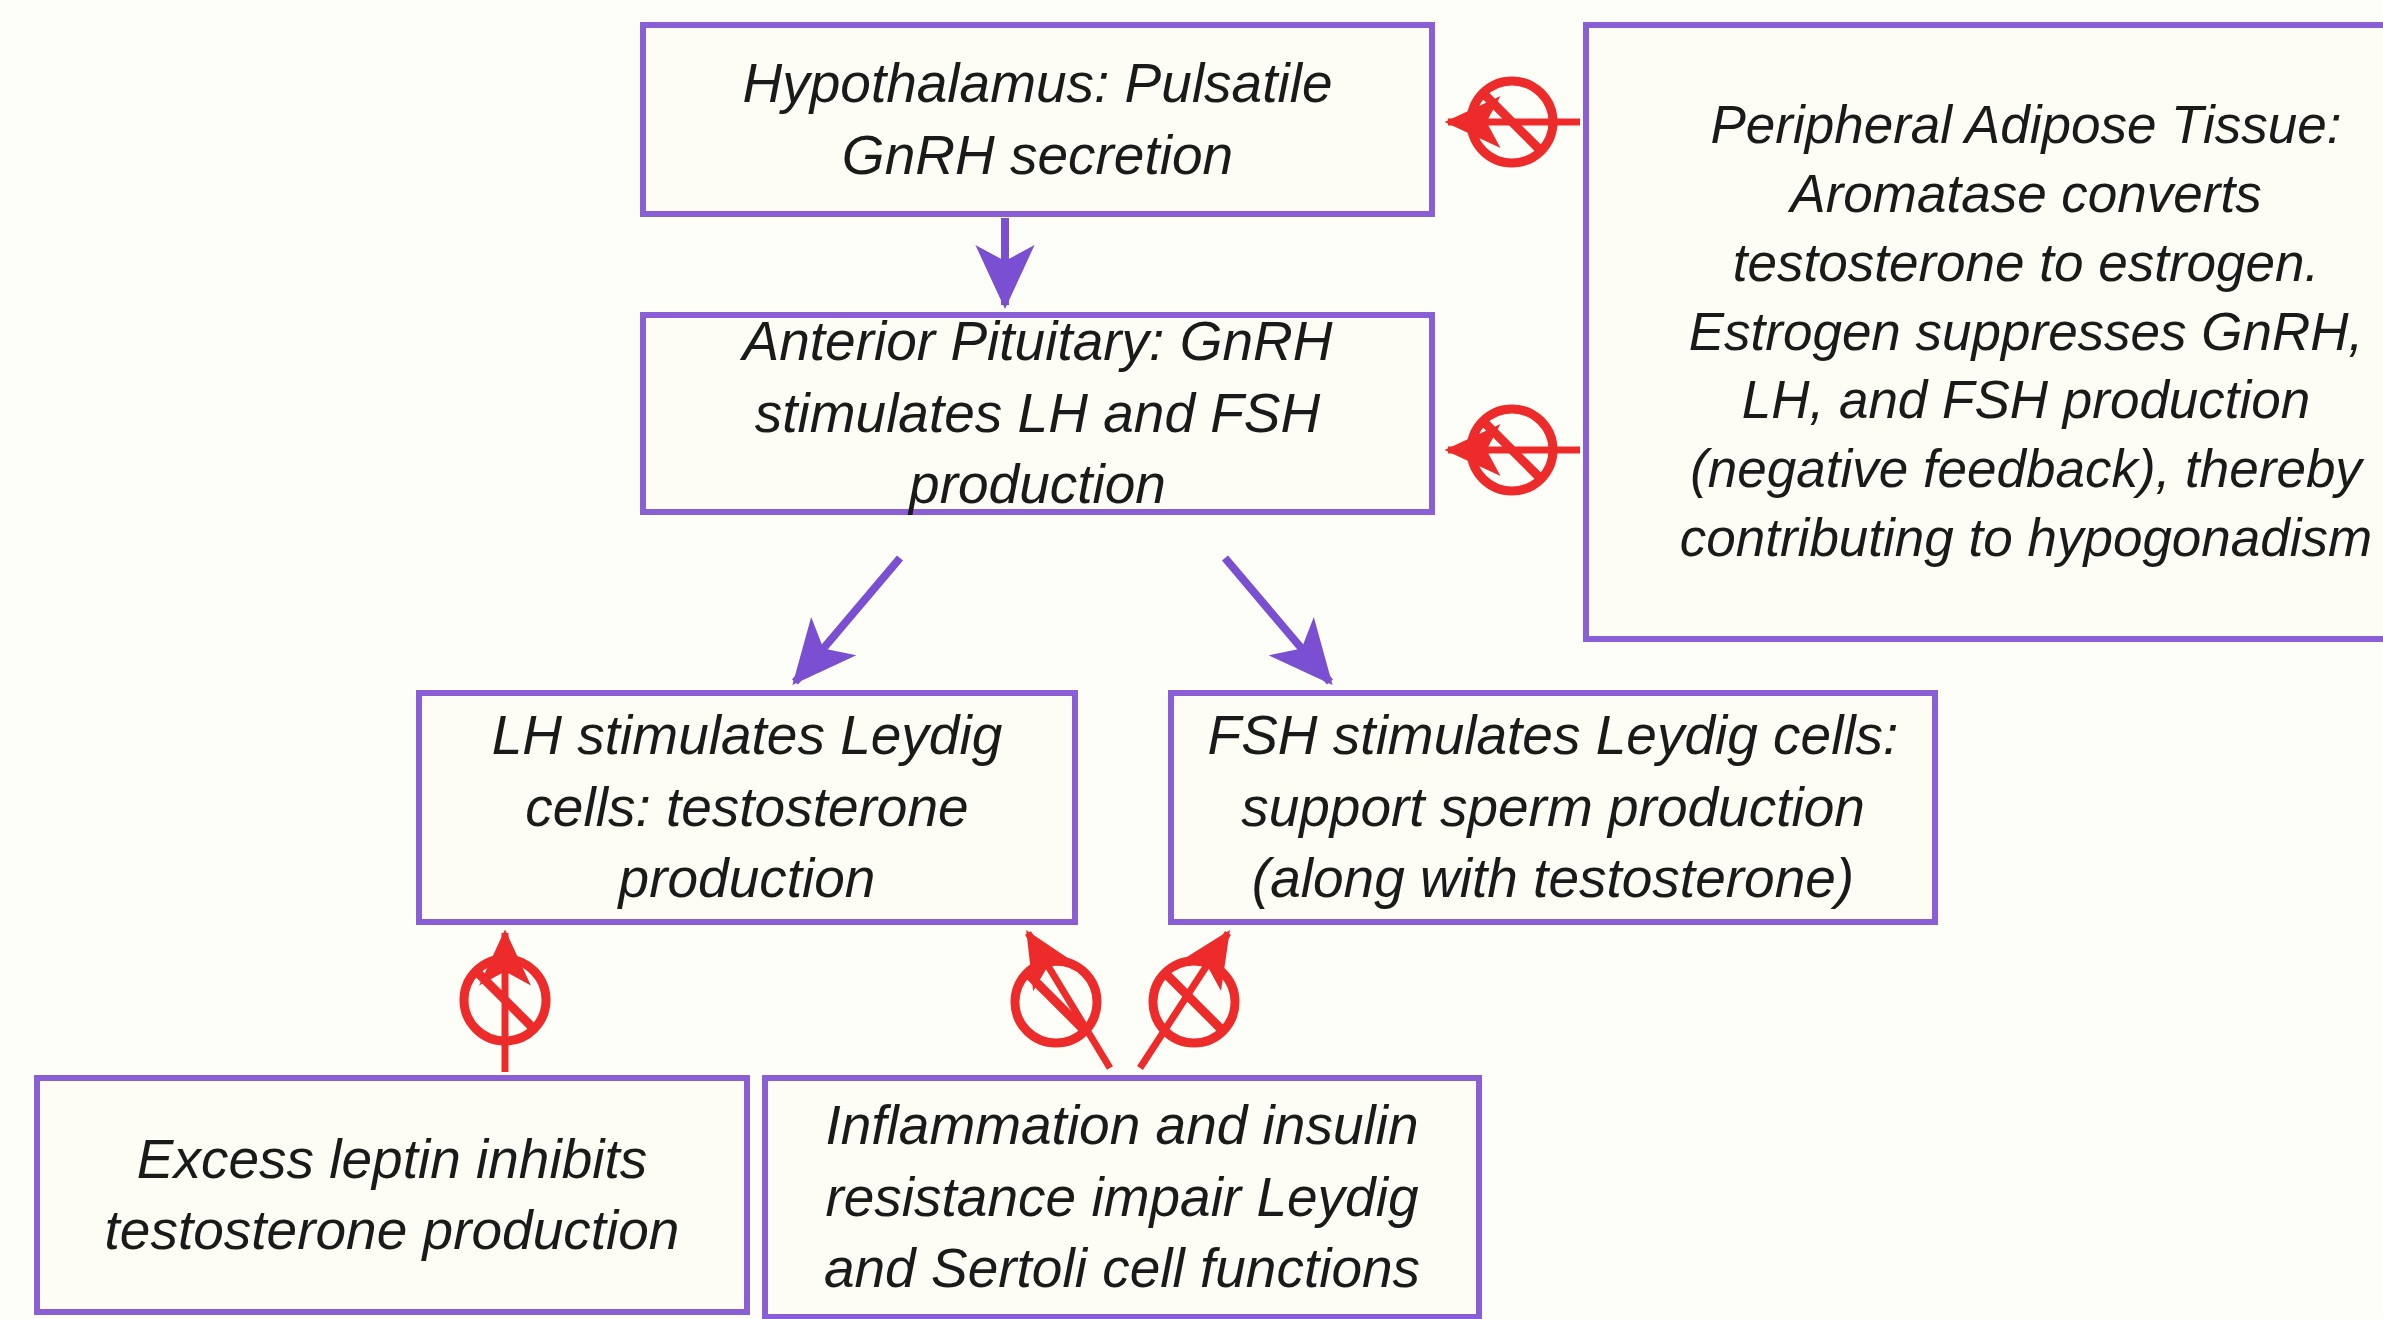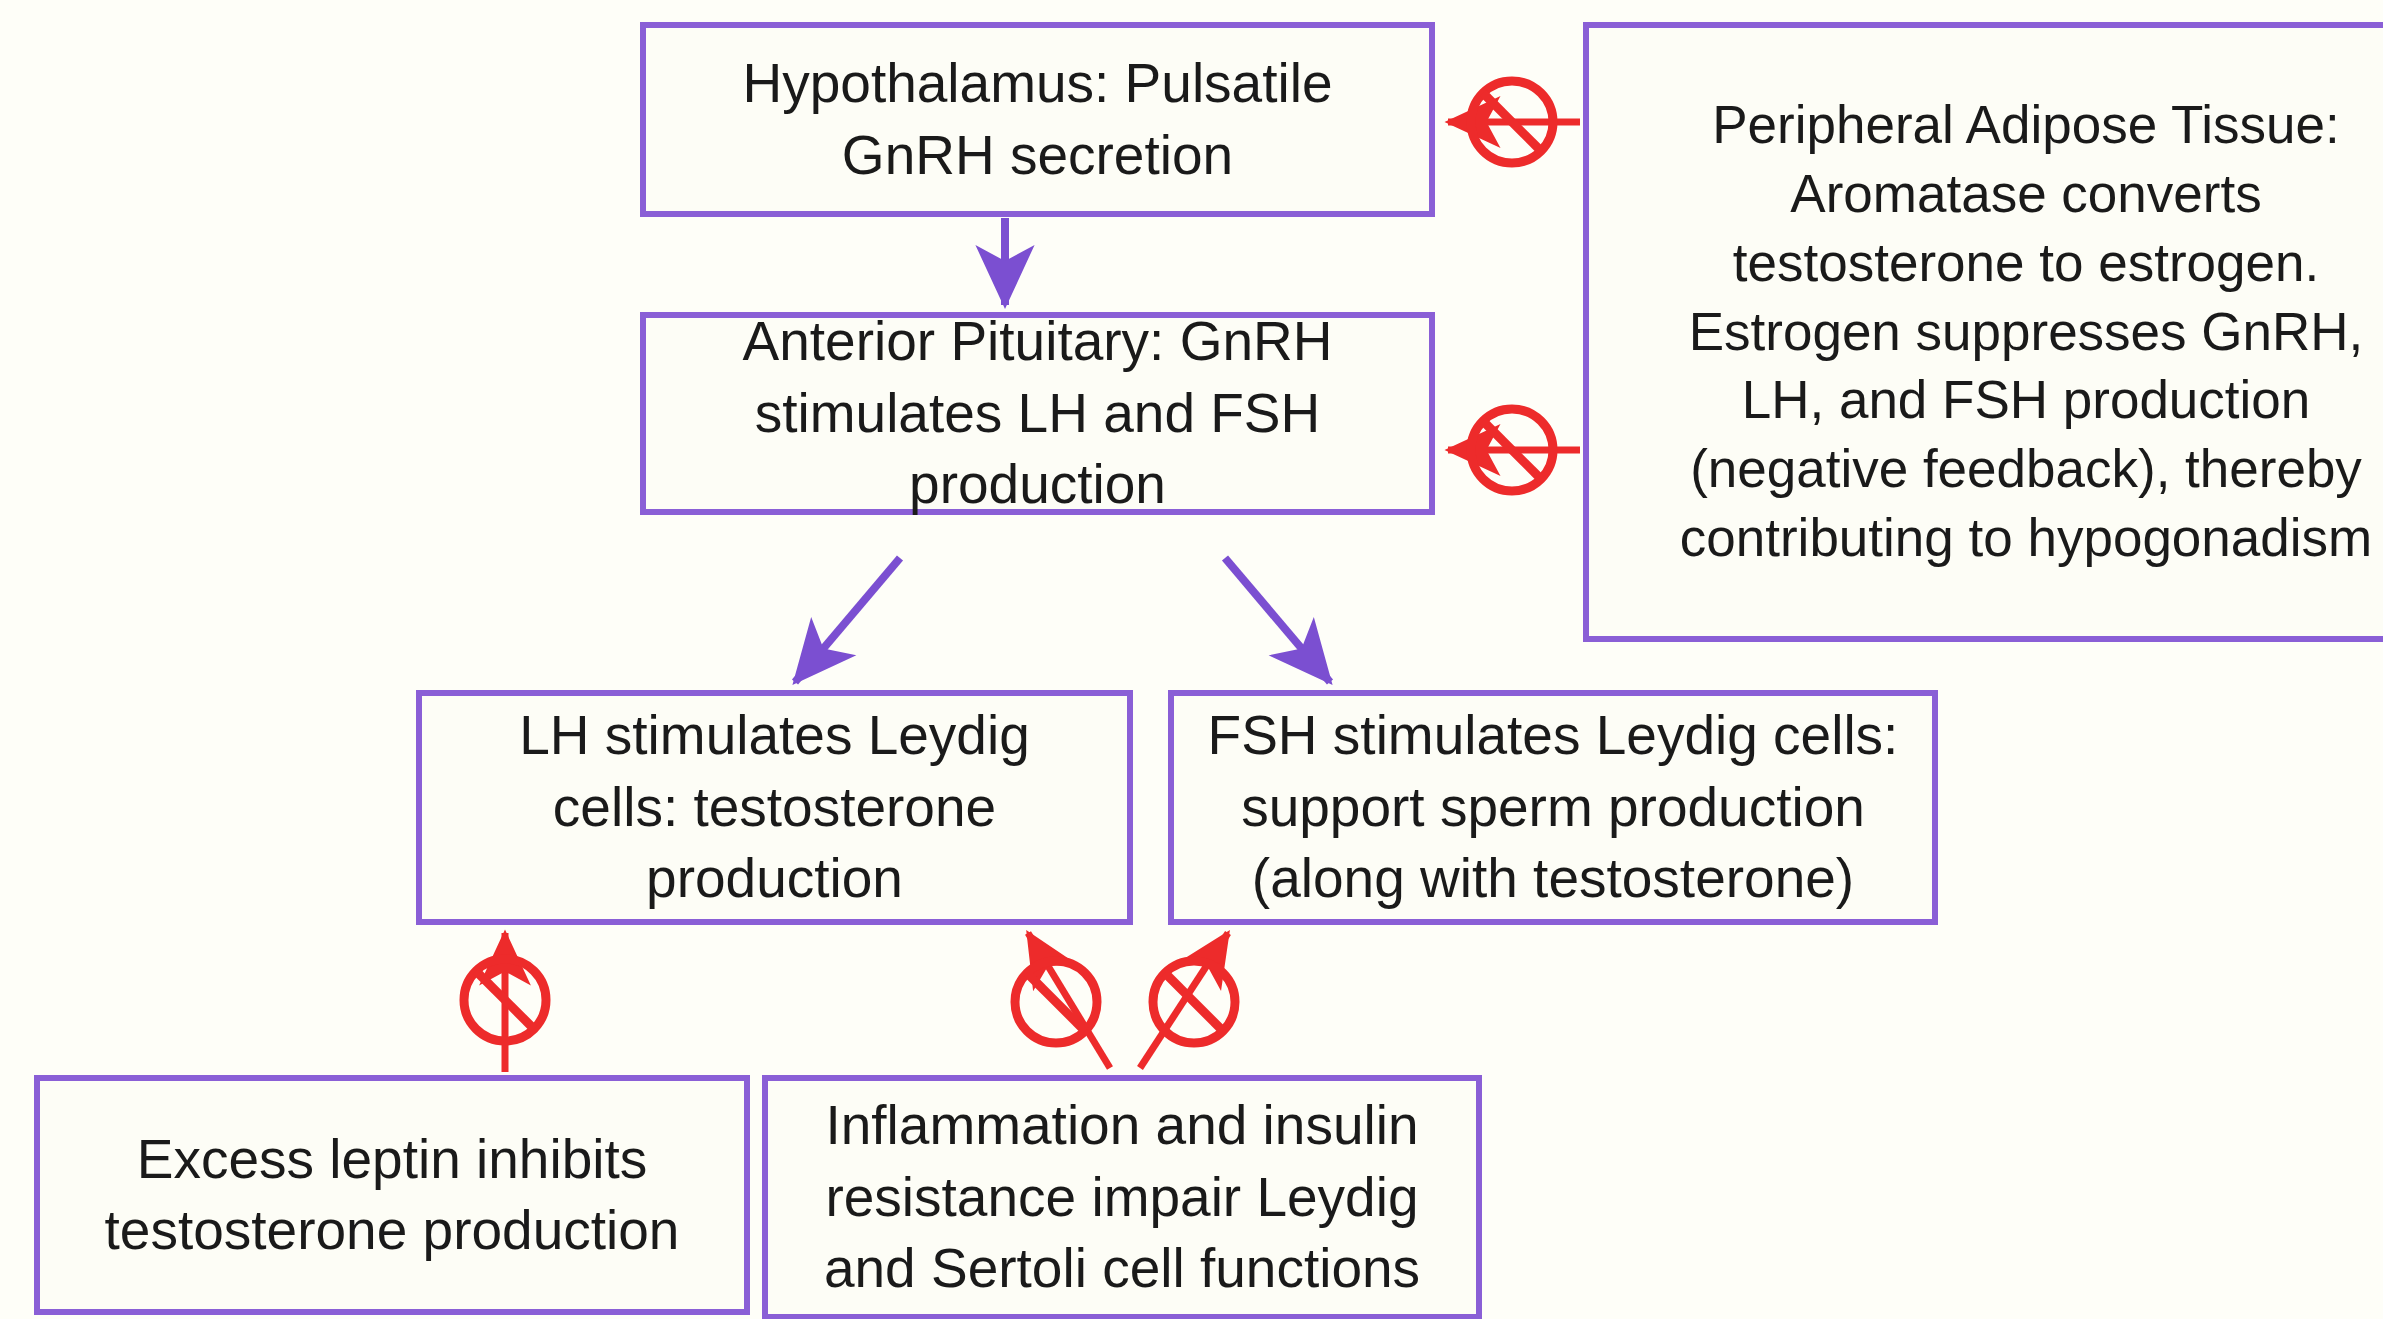--- a/index.html
+++ b/index.html
@@ -7,20 +7,21 @@
     padding: 0;
     background: #fffffb;
   }
   #canvas {
     position: relative;
     width: 2383px;
     height: 1319px;
     background: #fefef8;
     font-family: "Liberation Sans", sans-serif;
     overflow: hidden;
+    font-style: italic;
   }
   .node {
     position: absolute;
     box-sizing: border-box;
     border: 6px solid #8A5FD6;
     background: #fdfdf6;
     display: flex;
     align-items: center;
     justify-content: center;
     text-align: center;
@@ -33,21 +34,21 @@
     width: 100%;
     padding: 0 14px;
     white-space: pre-line;
     line-height: 1.30;
   }
 
   
   #node-hypothalamus      { left: 640px;  top: 22px;   width: 795px;  height: 195px; font-size: 55px; }
   #node-pituitary         { left: 640px;  top: 312px;  width: 795px;  height: 203px; font-size: 55px; }
   #node-adipose           { left: 1583px; top: 22px;   width: 886px;  height: 620px; font-size: 53px; }
-  #node-lh                { left: 416px;  top: 690px;  width: 717px;  height: 235px; font-size: 55px; }
+  #node-lh                { left: 416px;  top: 690px;  width: 662px;  height: 235px; font-size: 55px; }
   #node-fsh              { left: 1168px; top: 690px;  width: 770px;  height: 235px; font-size: 55px; }
   #node-leptin            { left: 34px;   top: 1075px; width: 716px;  height: 240px; font-size: 55px; }
   #node-inflammation      { left: 762px;  top: 1075px; width: 720px;  height: 245px; font-size: 55px; }
 
   
   #edges {
     position: absolute;
     left: 0; top: 0;
     width: 2383px;
     height: 1319px;

